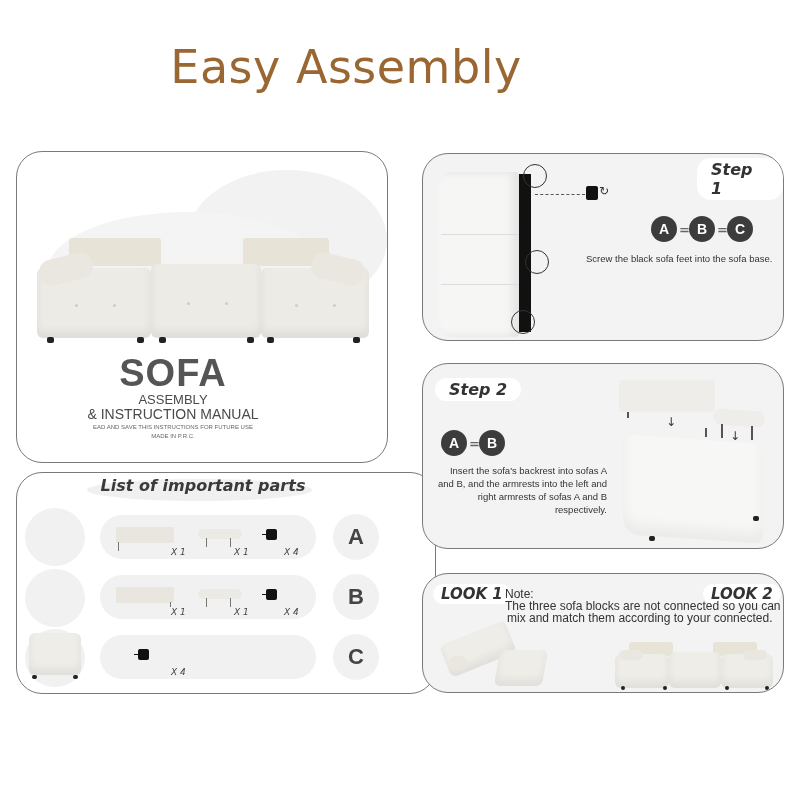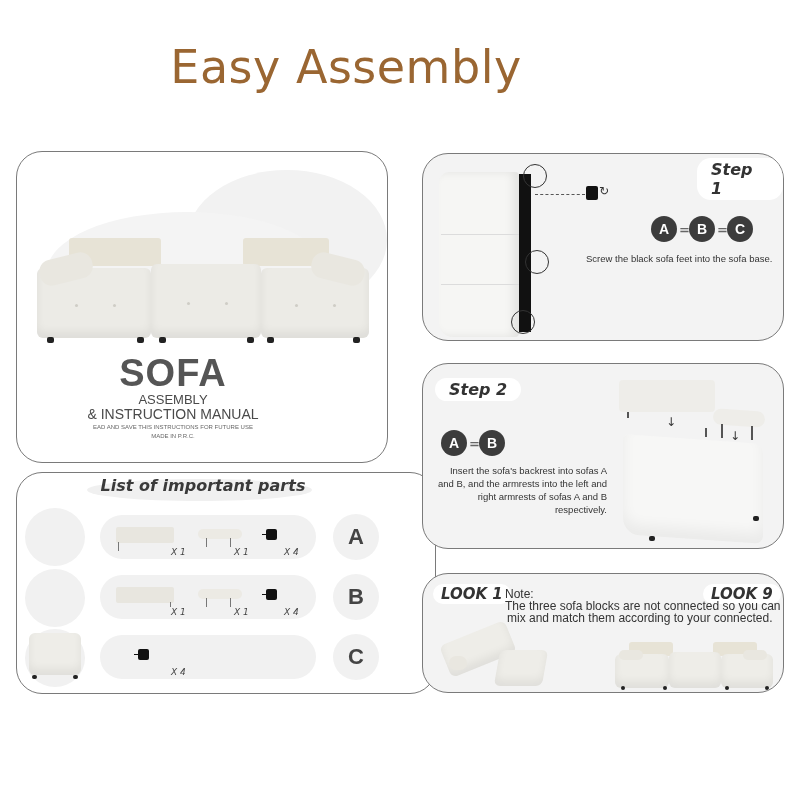--- a/index.html
+++ b/index.html
@@ -222,21 +222,21 @@
   <div class="leg" style="left:282px;top:64px;height:9px;width:2px;background:#555;"></div>
   <div class="arrow" style="left:243px;top:52px;">↓</div>
   <div class="arrow" style="left:307px;top:66px;">↓</div>
   <div class="s2-seat"></div>
   <div class="foot" style="left:226px;top:172px;width:6px;height:5px;"></div>
   <div class="foot" style="left:330px;top:152px;width:6px;height:5px;"></div>
 </div>
 
 <div class="panel grey" id="looks">
   <div class="look-label" style="left:10px;top:10px;">LOOK 1</div>
-  <div class="look-label" style="left:280px;top:10px;">LOOK 9</div>
+  <div class="look-label" style="left:280px;top:10px;">LOOK 2</div>
   <div class="note">
     <div>Note:</div>
     <div>The three sofa blocks are not connected so you can</div>
     <div style="padding-left:2px;">mix and match them according to your connected.</div>
   </div>
 
   <div>
     <div class="block" style="left:20px;top:58px;width:70px;height:34px;background:#eeede8;transform:rotate(-22deg);"></div>
     <div class="block" style="left:74px;top:76px;width:48px;height:36px;background:#eeede8;transform:skewX(-10deg);"></div>
     <div class="arm" style="left:26px;top:82px;width:18px;height:14px;"></div>

